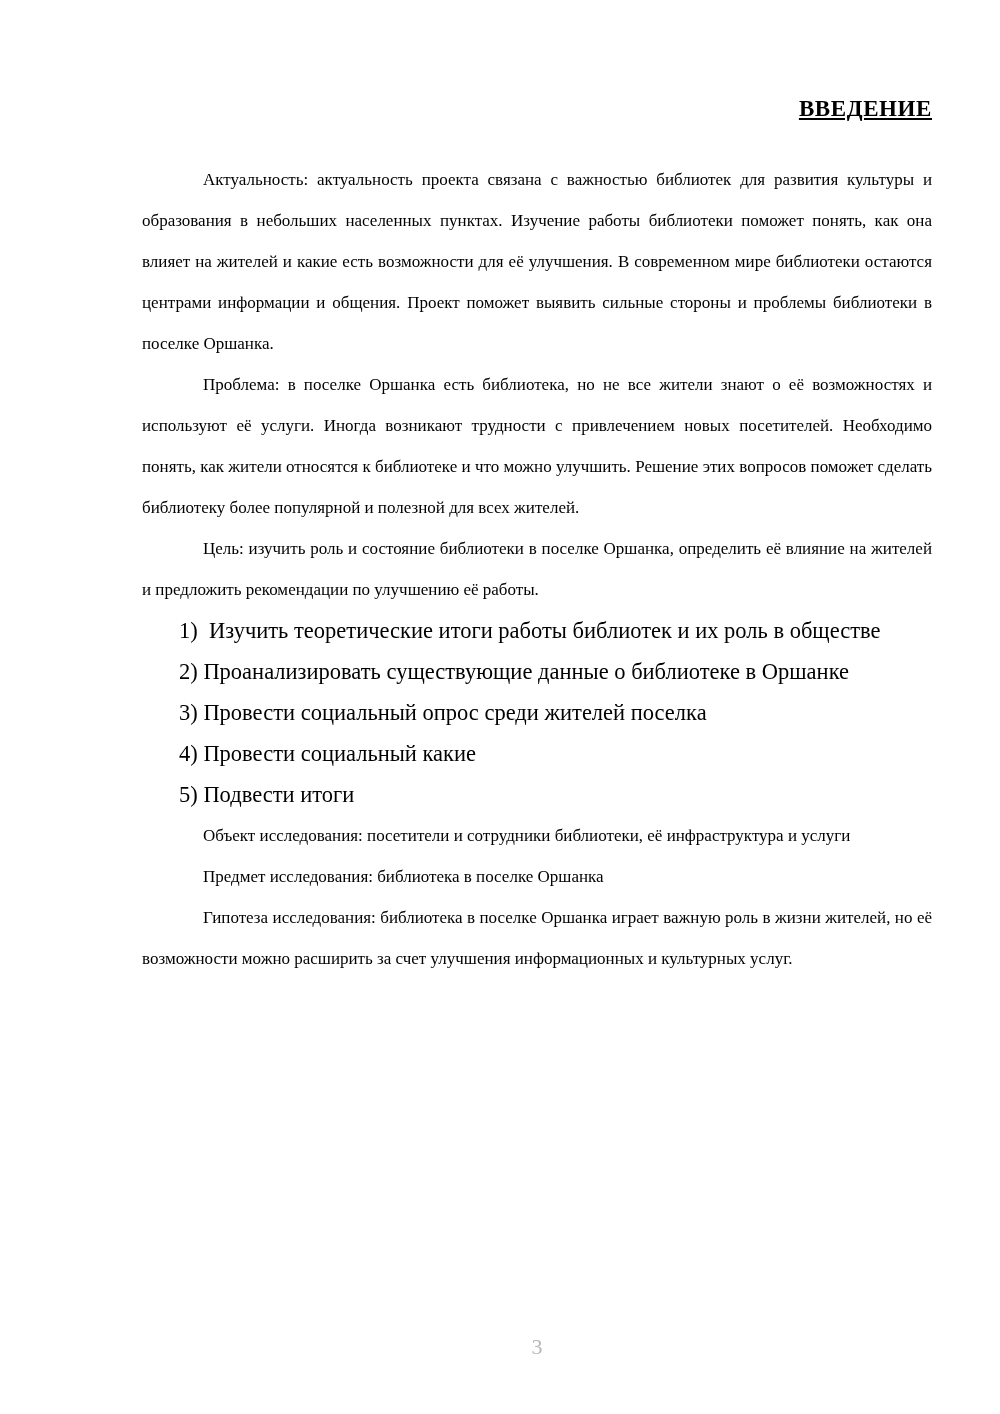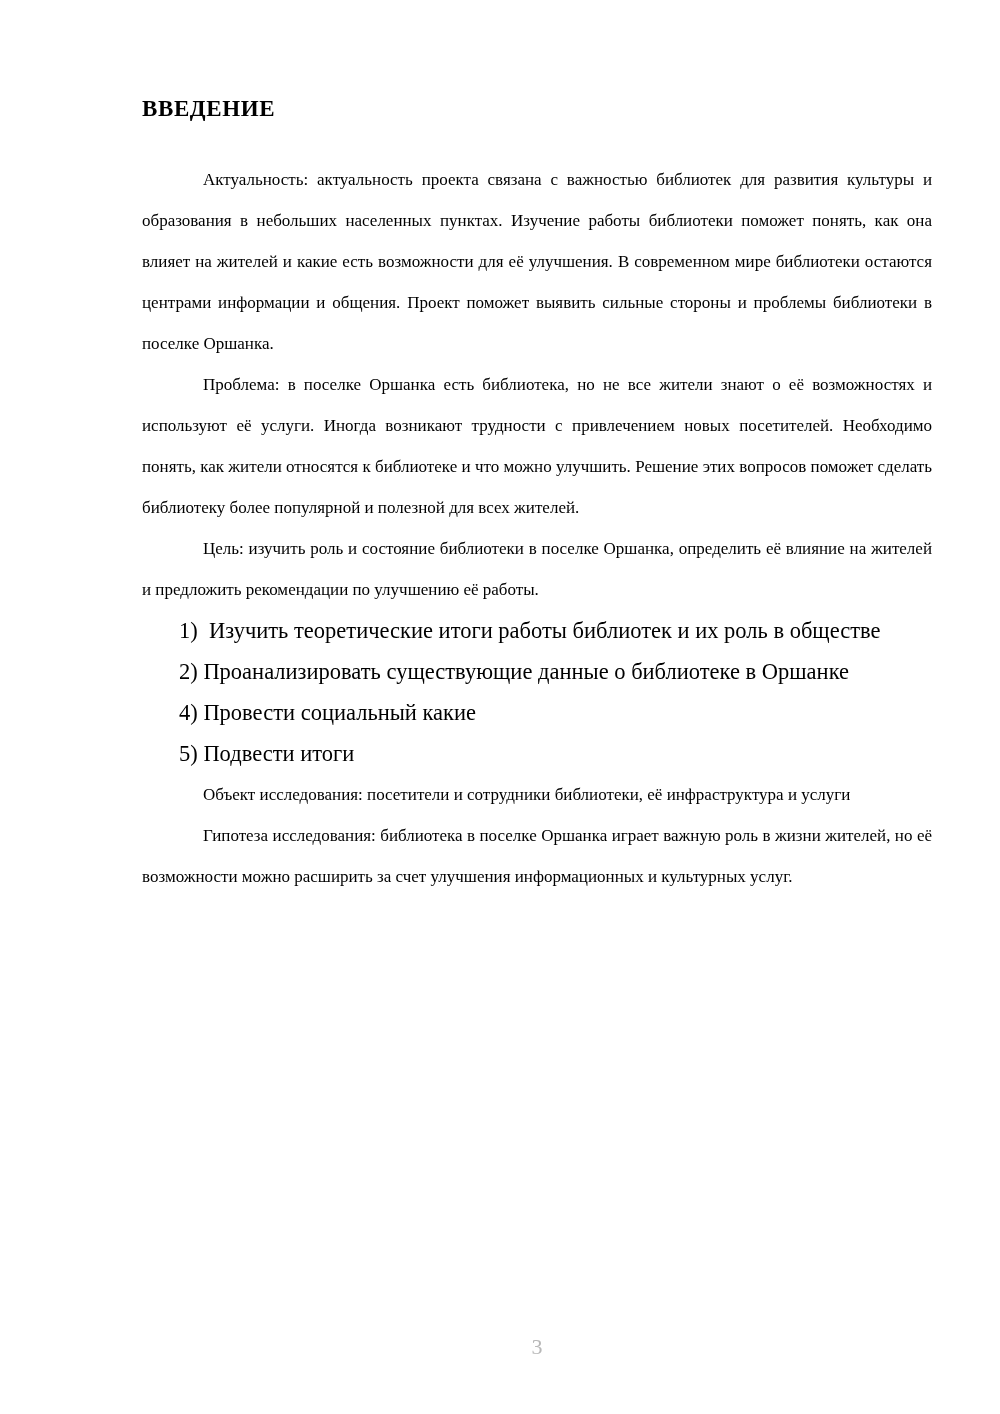--- a/index.html
+++ b/index.html
@@ -28,24 +28,25 @@
   .content {
     position: absolute;
     left: 142px;
     top: 88px;
     width: 790px;
   }
 
   .doc-title {
     font-size: 23px;
     font-weight: bold;
-    text-align: left;
+    text-align: right;
     letter-spacing: 0.6px;
     line-height: 41px;
     margin: 0 0 30px 0;
+    text-decoration: underline;
   }
 
   .para {
     font-size: 17px;
     line-height: 41px;
     text-align: justify;
     text-justify: inter-word;
     text-indent: 61px;
     margin: 0;
     hyphens: none;
@@ -97,26 +98,28 @@
     <p class="para">Актуальность: актуальность проекта связана с важностью библиотек для развития культуры и образования в небольших населенных пунктах. Изучение работы библиотеки поможет понять, как она влияет на жителей и какие есть возможности для её улучшения. В современном мире библиотеки остаются центрами информации и общения. Проект поможет выявить сильные стороны и проблемы библиотеки в поселке Оршанка.</p>
 
     <p class="para">Проблема: в поселке Оршанка есть библиотека, но не все жители знают о её возможностях и используют её услуги. Иногда возникают трудности с привлечением новых посетителей. Необходимо понять, как жители относятся к библиотеке и что можно улучшить. Решение этих вопросов поможет сделать библиотеку более популярной и полезной для всех жителей.</p>
 
     <p class="para">Цель: изучить роль и состояние библиотеки в поселке Оршанка, определить её влияние на жителей и предложить рекомендации по улучшению её работы.</p>
 
 
     <div class="list-block">
       <p class="list-item first-task"><span>1)</span><span>&nbsp; </span><span>Изучить теоретические итоги работы библиотек и их роль в обществе</span></p>
       <p class="list-item"><span>2)</span><span> </span><span>Проанализировать существующие данные о библиотеке в Оршанке</span></p>
+      <p class="list-item"><span>3)</span><span> </span><span>Провести социальный опрос среди жителей поселка</span></p>
       <p class="list-item"><span>4)</span><span> </span><span>Провести социальный какие</span></p>
       <p class="list-item"><span>5)</span><span> </span><span>Подвести итоги</span></p>
     </div>
 
     <p class="para">Объект исследования: посетители и сотрудники библиотеки, её инфраструктура и услуги</p>
 
+    <p class="para">Предмет исследования: библиотека в поселке Оршанка</p>
 
     <p class="para">Гипотеза исследования: библиотека в поселке Оршанка играет важную роль в жизни жителей, но её возможности можно расширить за счет улучшения информационных и культурных услуг.</p>
 
   </div>
 
   <div class="page-number">3</div>
 
 </div>
 
 </body></html>

